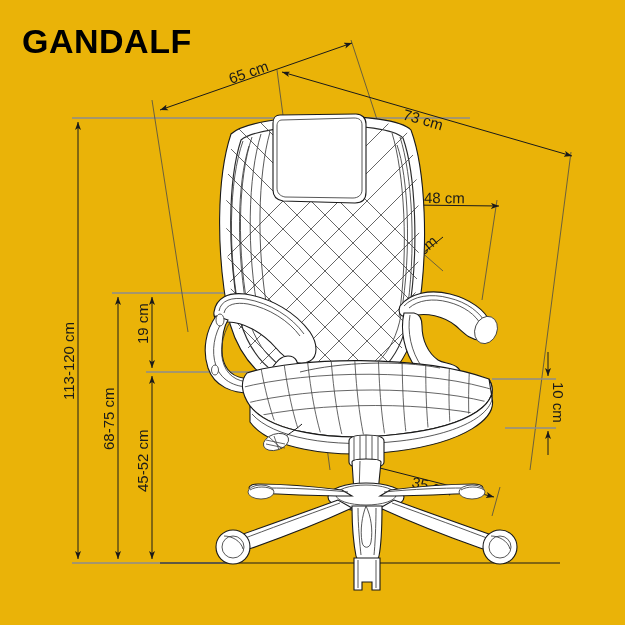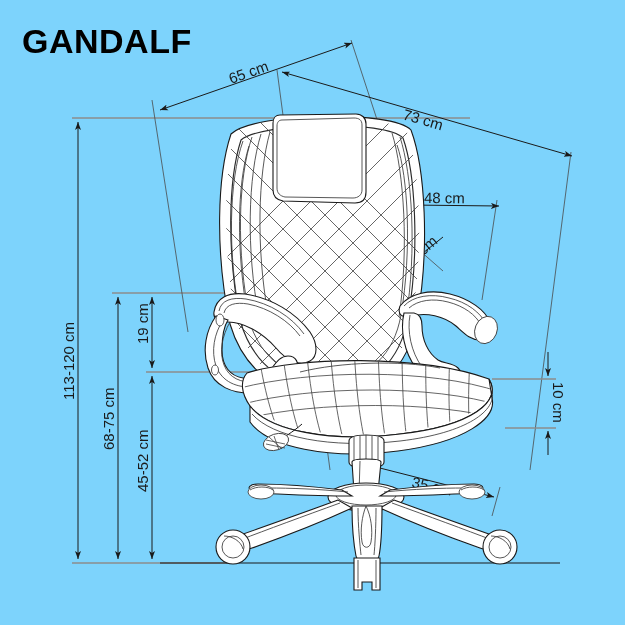--- a/index.html
+++ b/index.html
@@ -8,21 +8,21 @@
     padding: 0;
     background: #ffffff;
   }
   body {
     font-family: "Liberation Sans", sans-serif;
   }
   #stage {
     position: relative;
     width: 625px;
     height: 625px;
-    background: #7dd3fc;
+    background: #eab308;
     overflow: hidden;
   }
   #stage svg {
     position: absolute;
     left: 0;
     top: 0;
     width: 625px;
     height: 625px;
   }
   .ttl {

